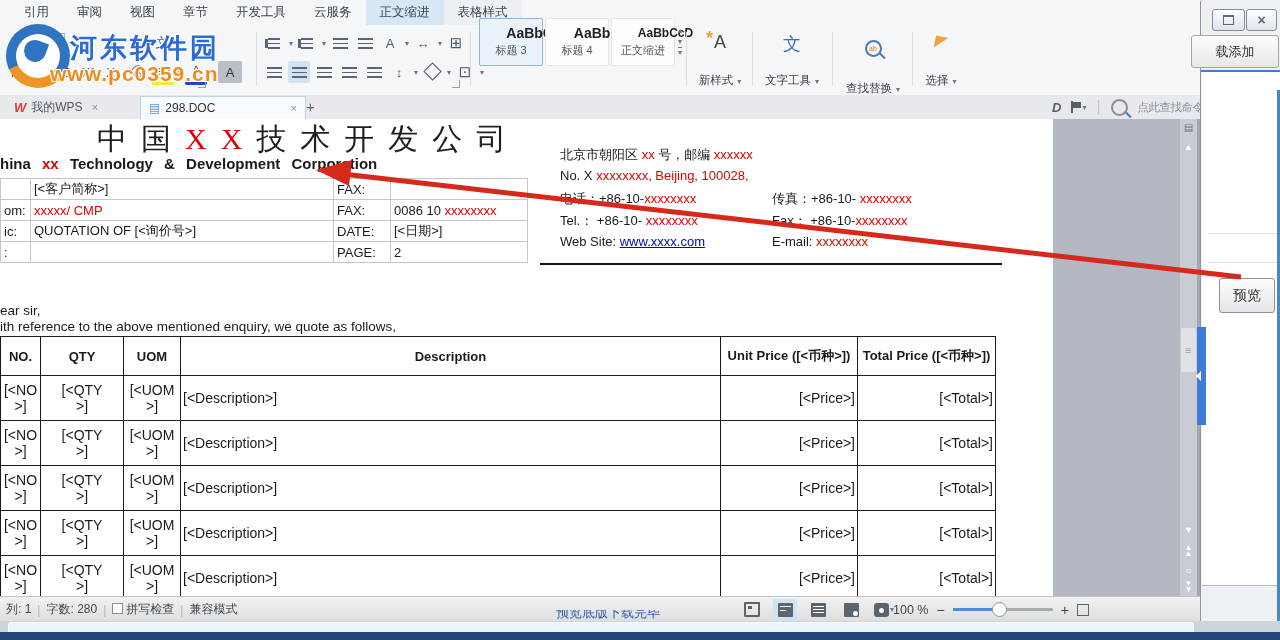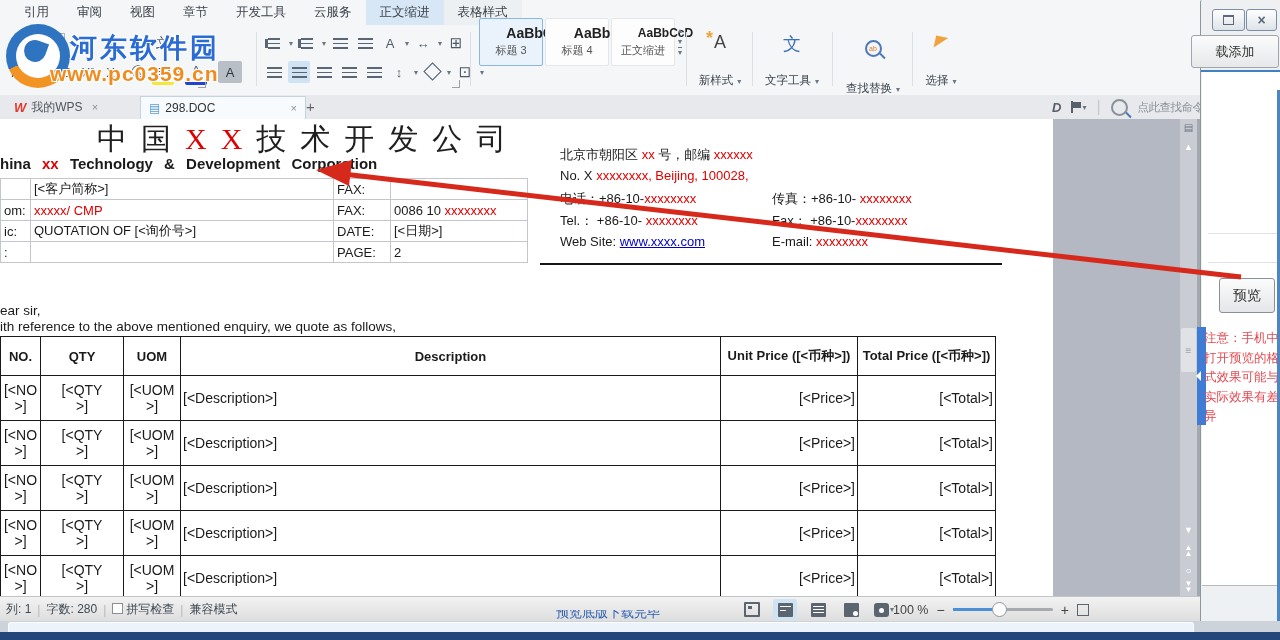--- a/index.html
+++ b/index.html
@@ -554,21 +554,20 @@
     <div id="addonbtn">载添加</div>
     <div id="blueline"></div>
     <div id="panelbody">
       <div class="psep" style="top:161px;"></div>
       <div class="psep" style="top:190px;"></div>
     </div>
     <div id="previewbtn">预览</div>
     <div id="pbluebar">
         <span class="tri"></span>
       </div>
-    <div id="pnote">注意：手机中打开预览的格式效果可能与实际效果有差异</div>
     <div id="pbottom"></div>
     <div id="pright"></div>
   </div>
 
   <svg id="arrow" width="1280" height="640" viewBox="0 0 1280 640">
     <line x1="1241" y1="277" x2="343" y2="174" stroke="#d7281c" stroke-width="5"></line>
     <polygon points="316,170 352,160 349,186" fill="#d7281c"></polygon>
   </svg>
 
 </div>

